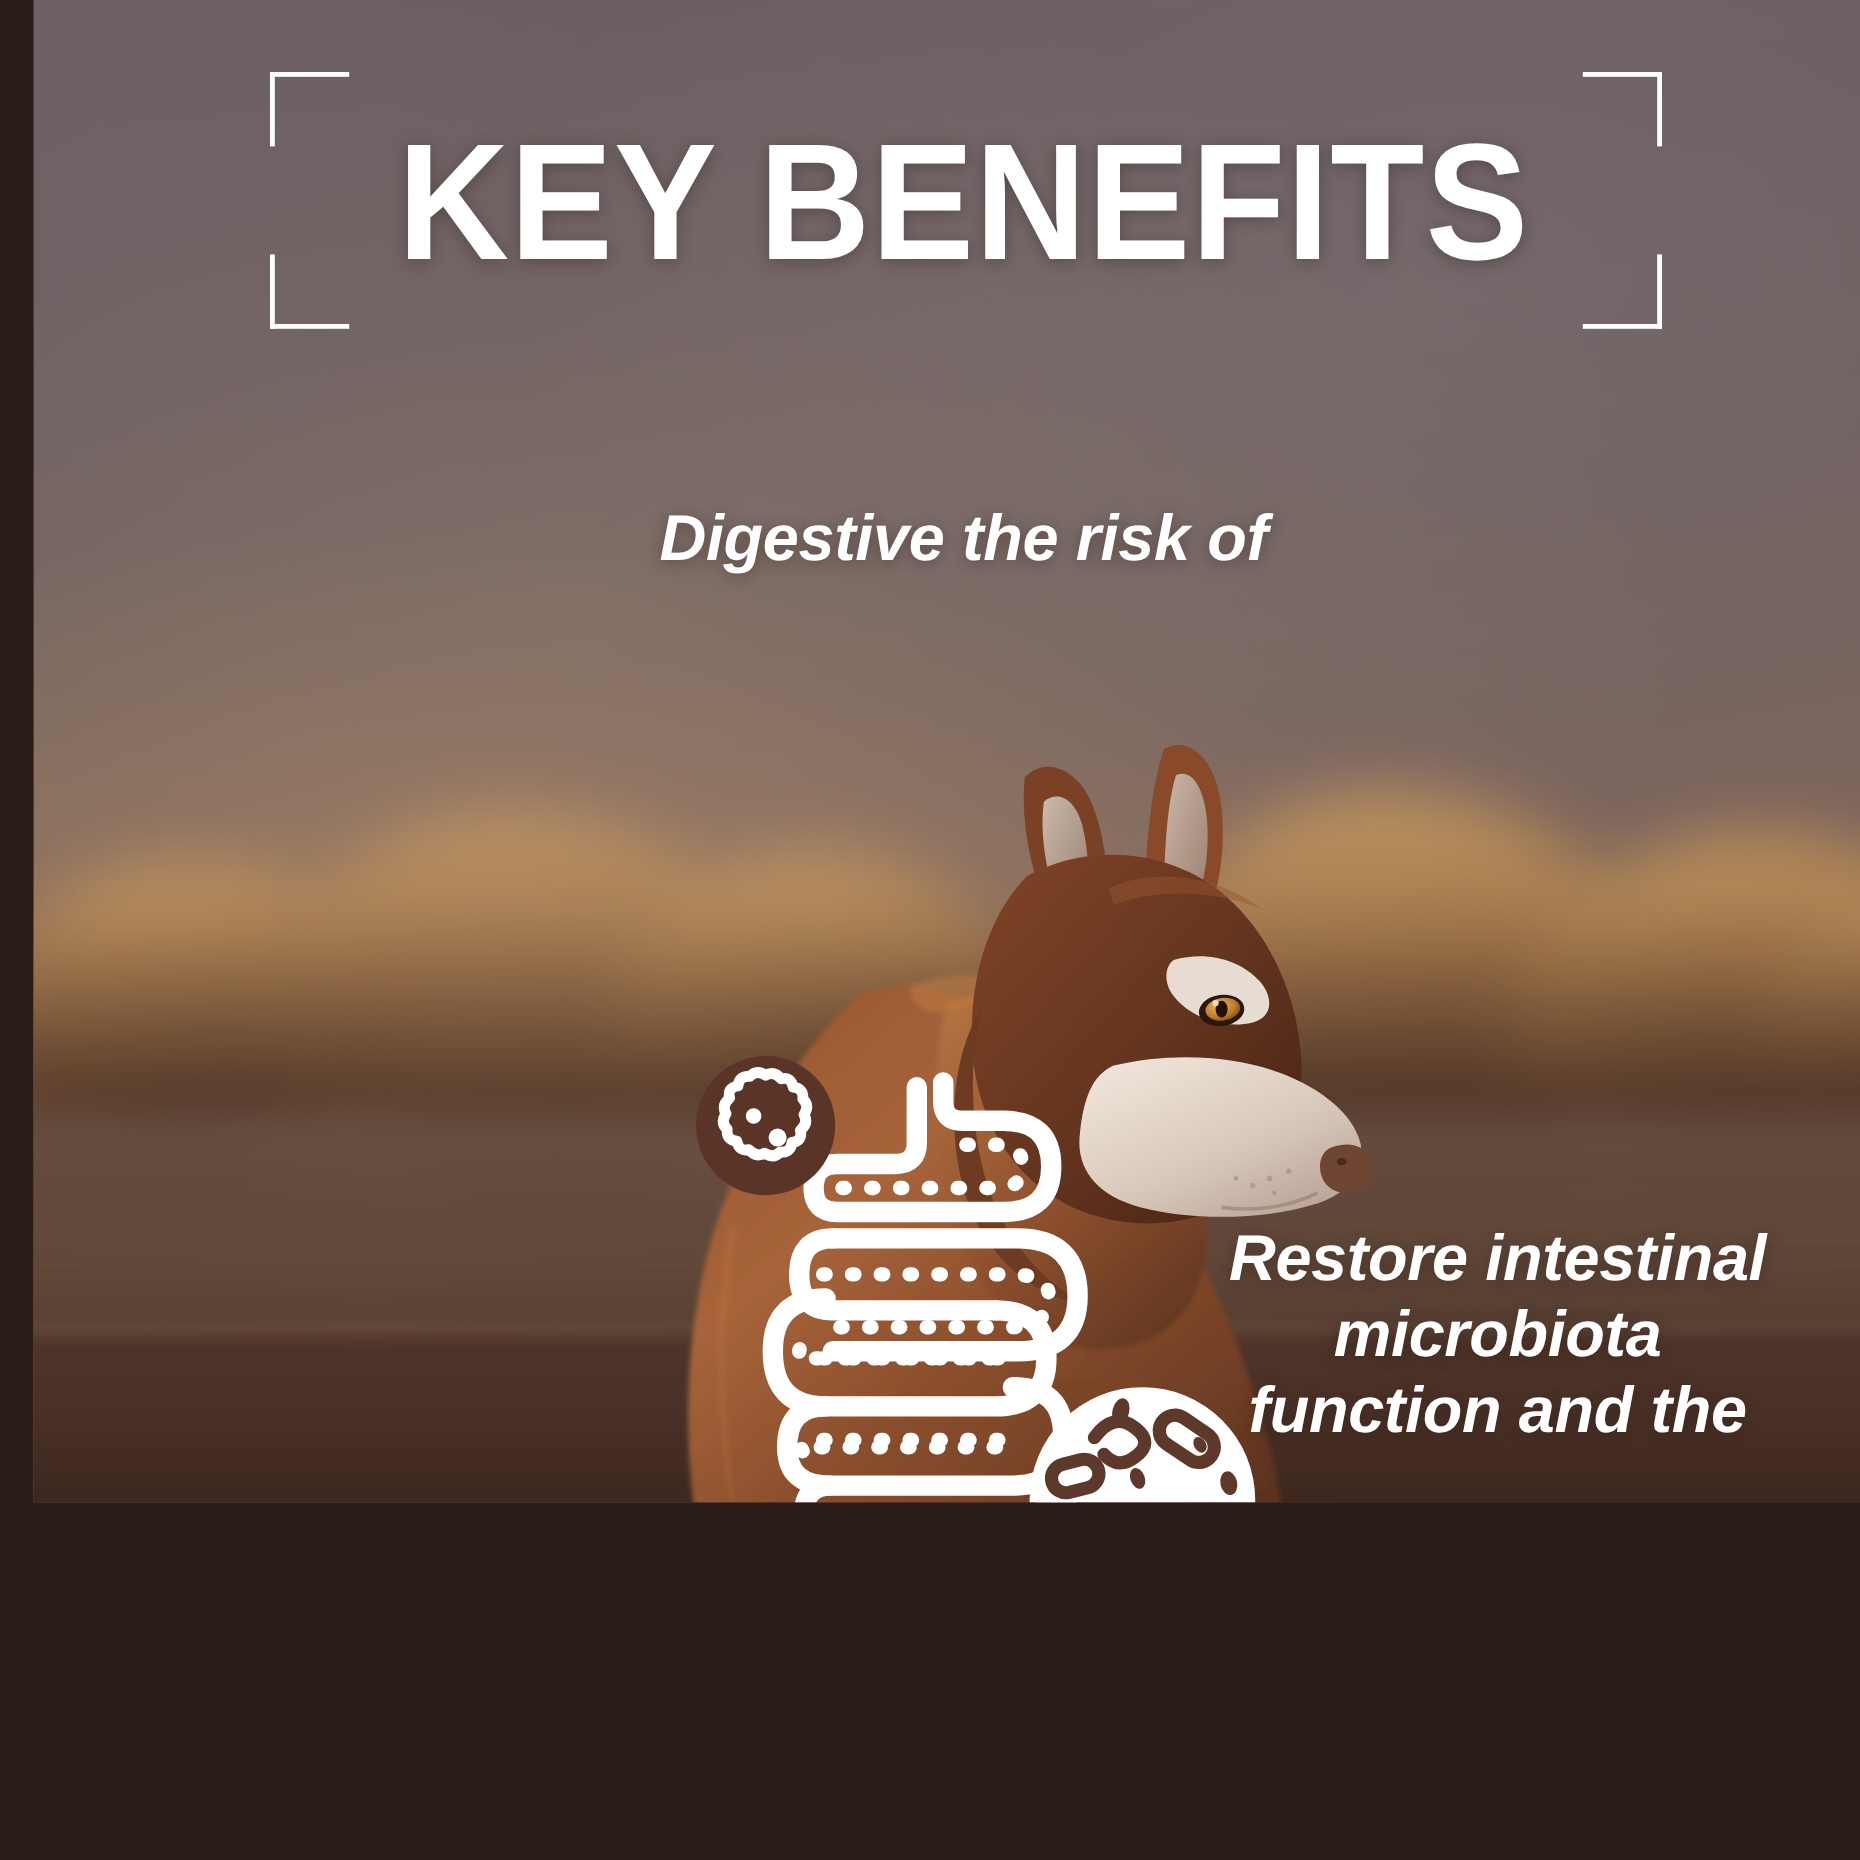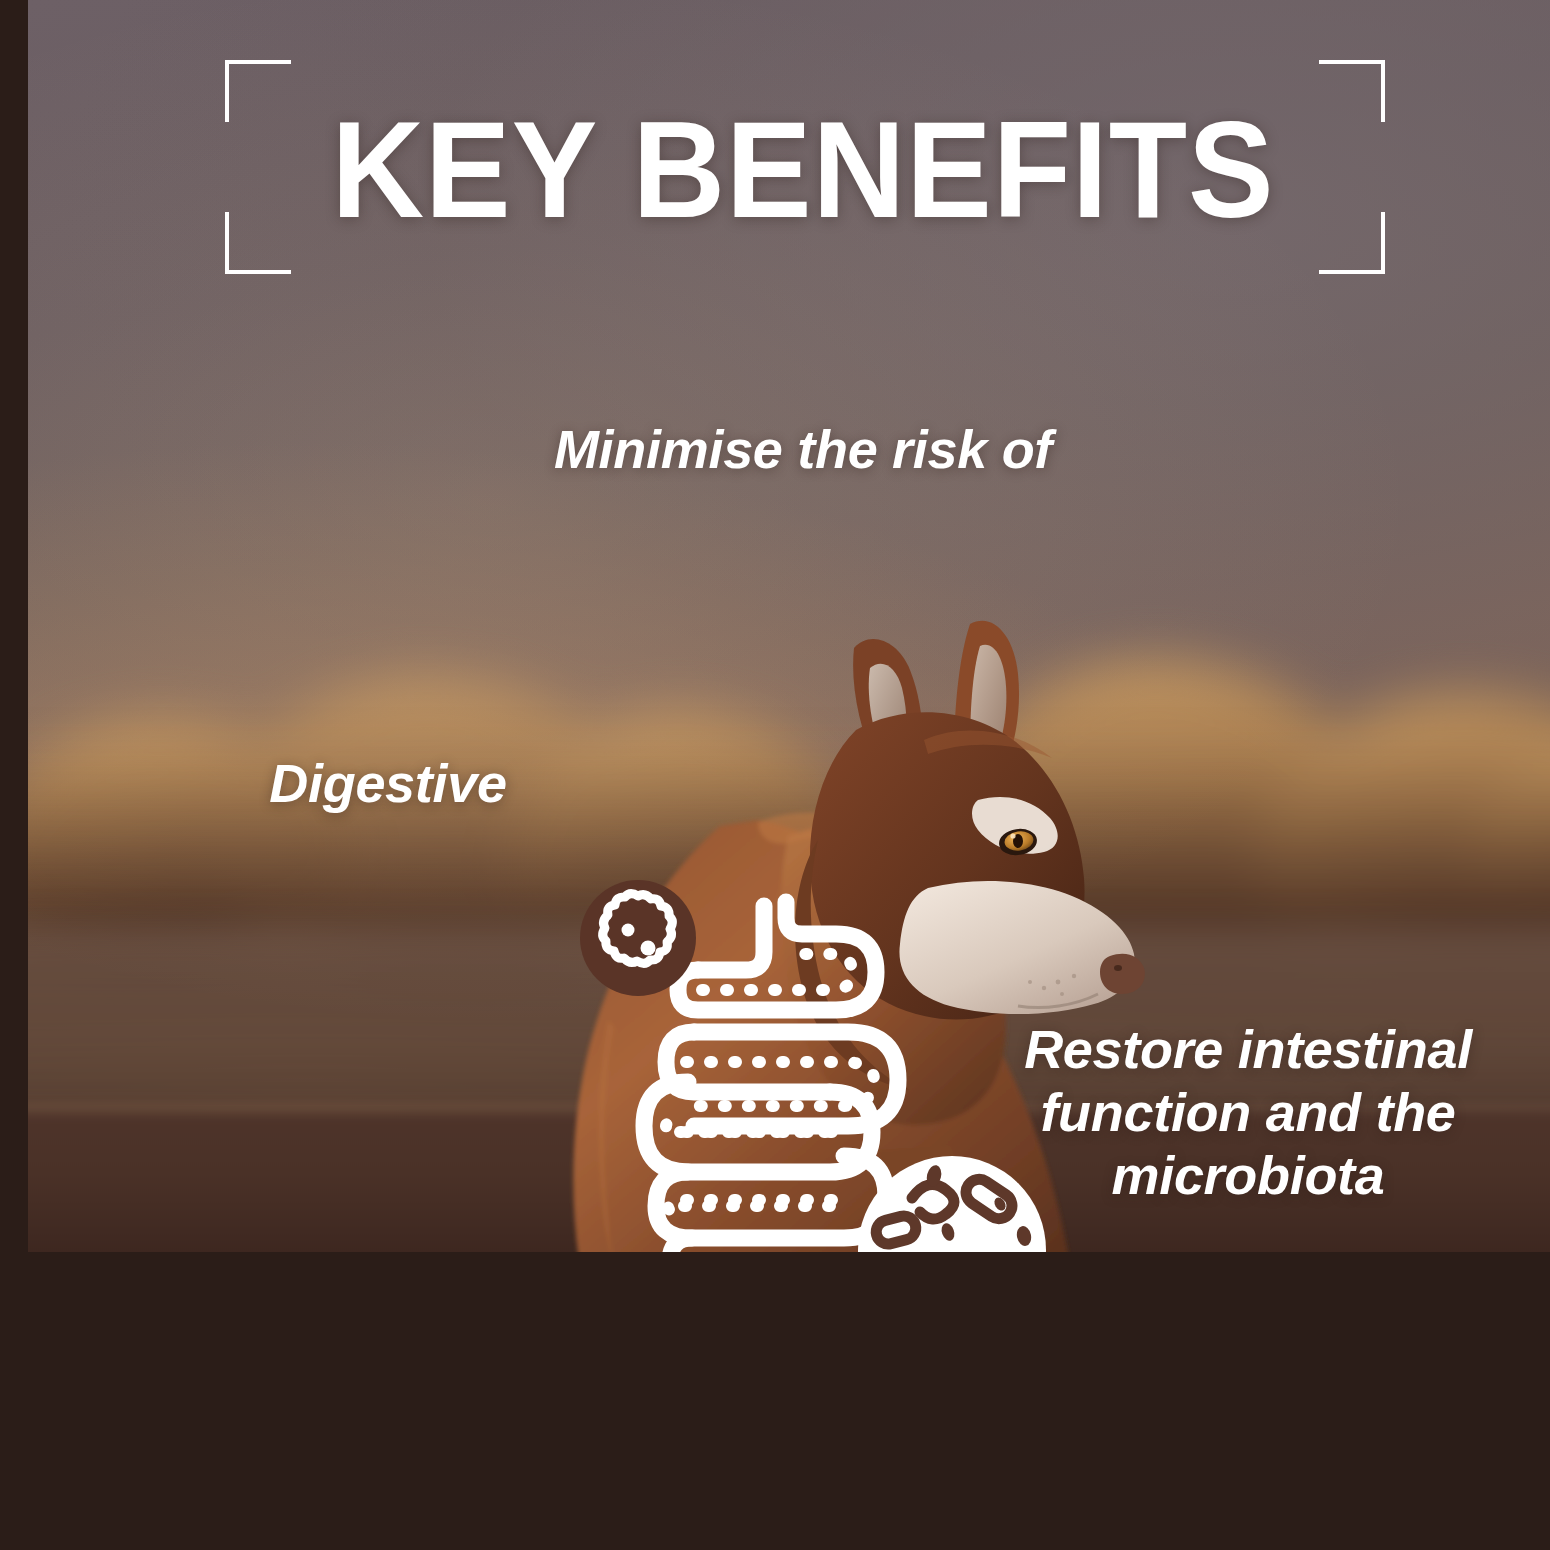--- a/index.html
+++ b/index.html
@@ -298,31 +298,30 @@
   </div>
 
   <div class="bracket tl"></div>
   <div class="bracket bl"></div>
   <div class="bracket tr"></div>
   <div class="bracket br"></div>
 
   <div class="title">KEY BENEFITS</div>
 
   <div class="benefit b1">
-    <div>Minimise the risk of</div>
+    <div>Digestive the risk of</div>
   </div>
 
   <div class="benefit b2">
-    <div>Digestive</div>
   </div>
 
   <div class="benefit b3">
     <div>Restore intestinal</div>
+    <div>microbiota</div>
     <div>function and the</div>
-    <div>microbiota</div>
   </div>
 
   <div class="icons">
     <svg viewBox="0 0 480 480" xmlns="http://www.w3.org/2000/svg">
       <defs>
 
         <style>
           .tube  { fill:none; stroke:#ffffff; stroke-width:17; stroke-linecap:round; stroke-linejoin:round; }
           .lumen { fill:none; stroke:#ffffff; stroke-width:12; stroke-linecap:round;
                    stroke-dasharray: 2 22; }

